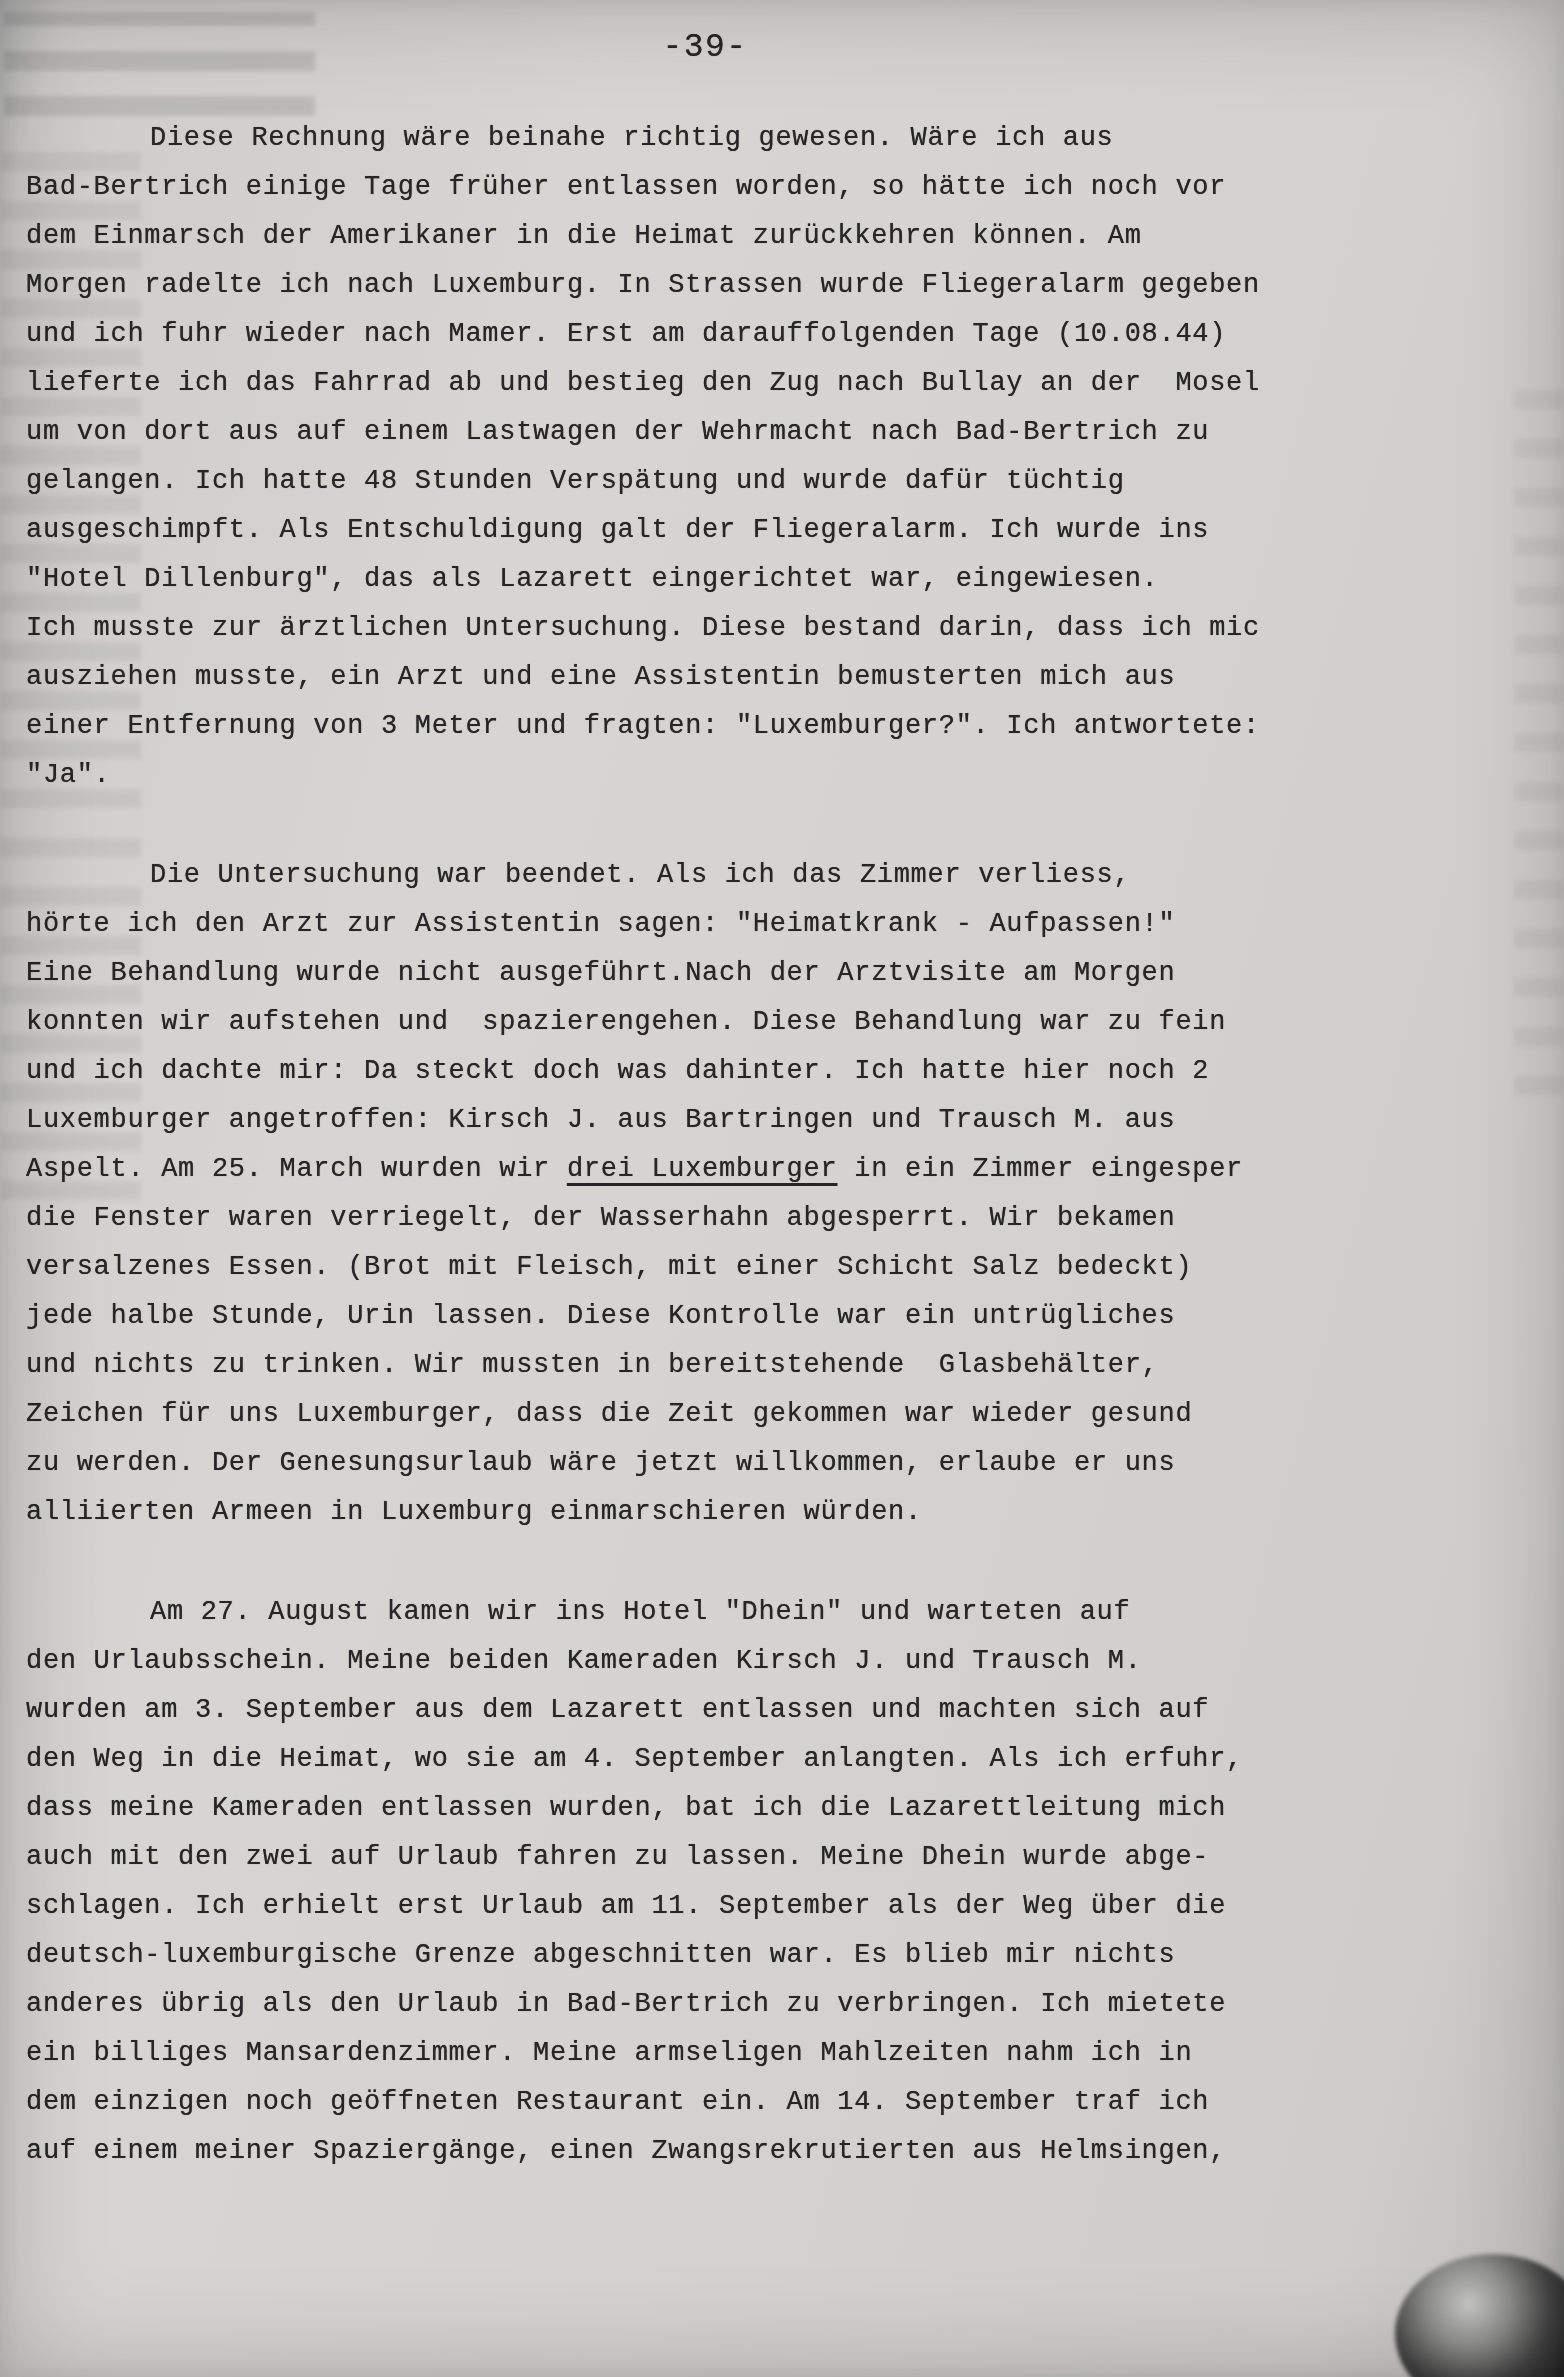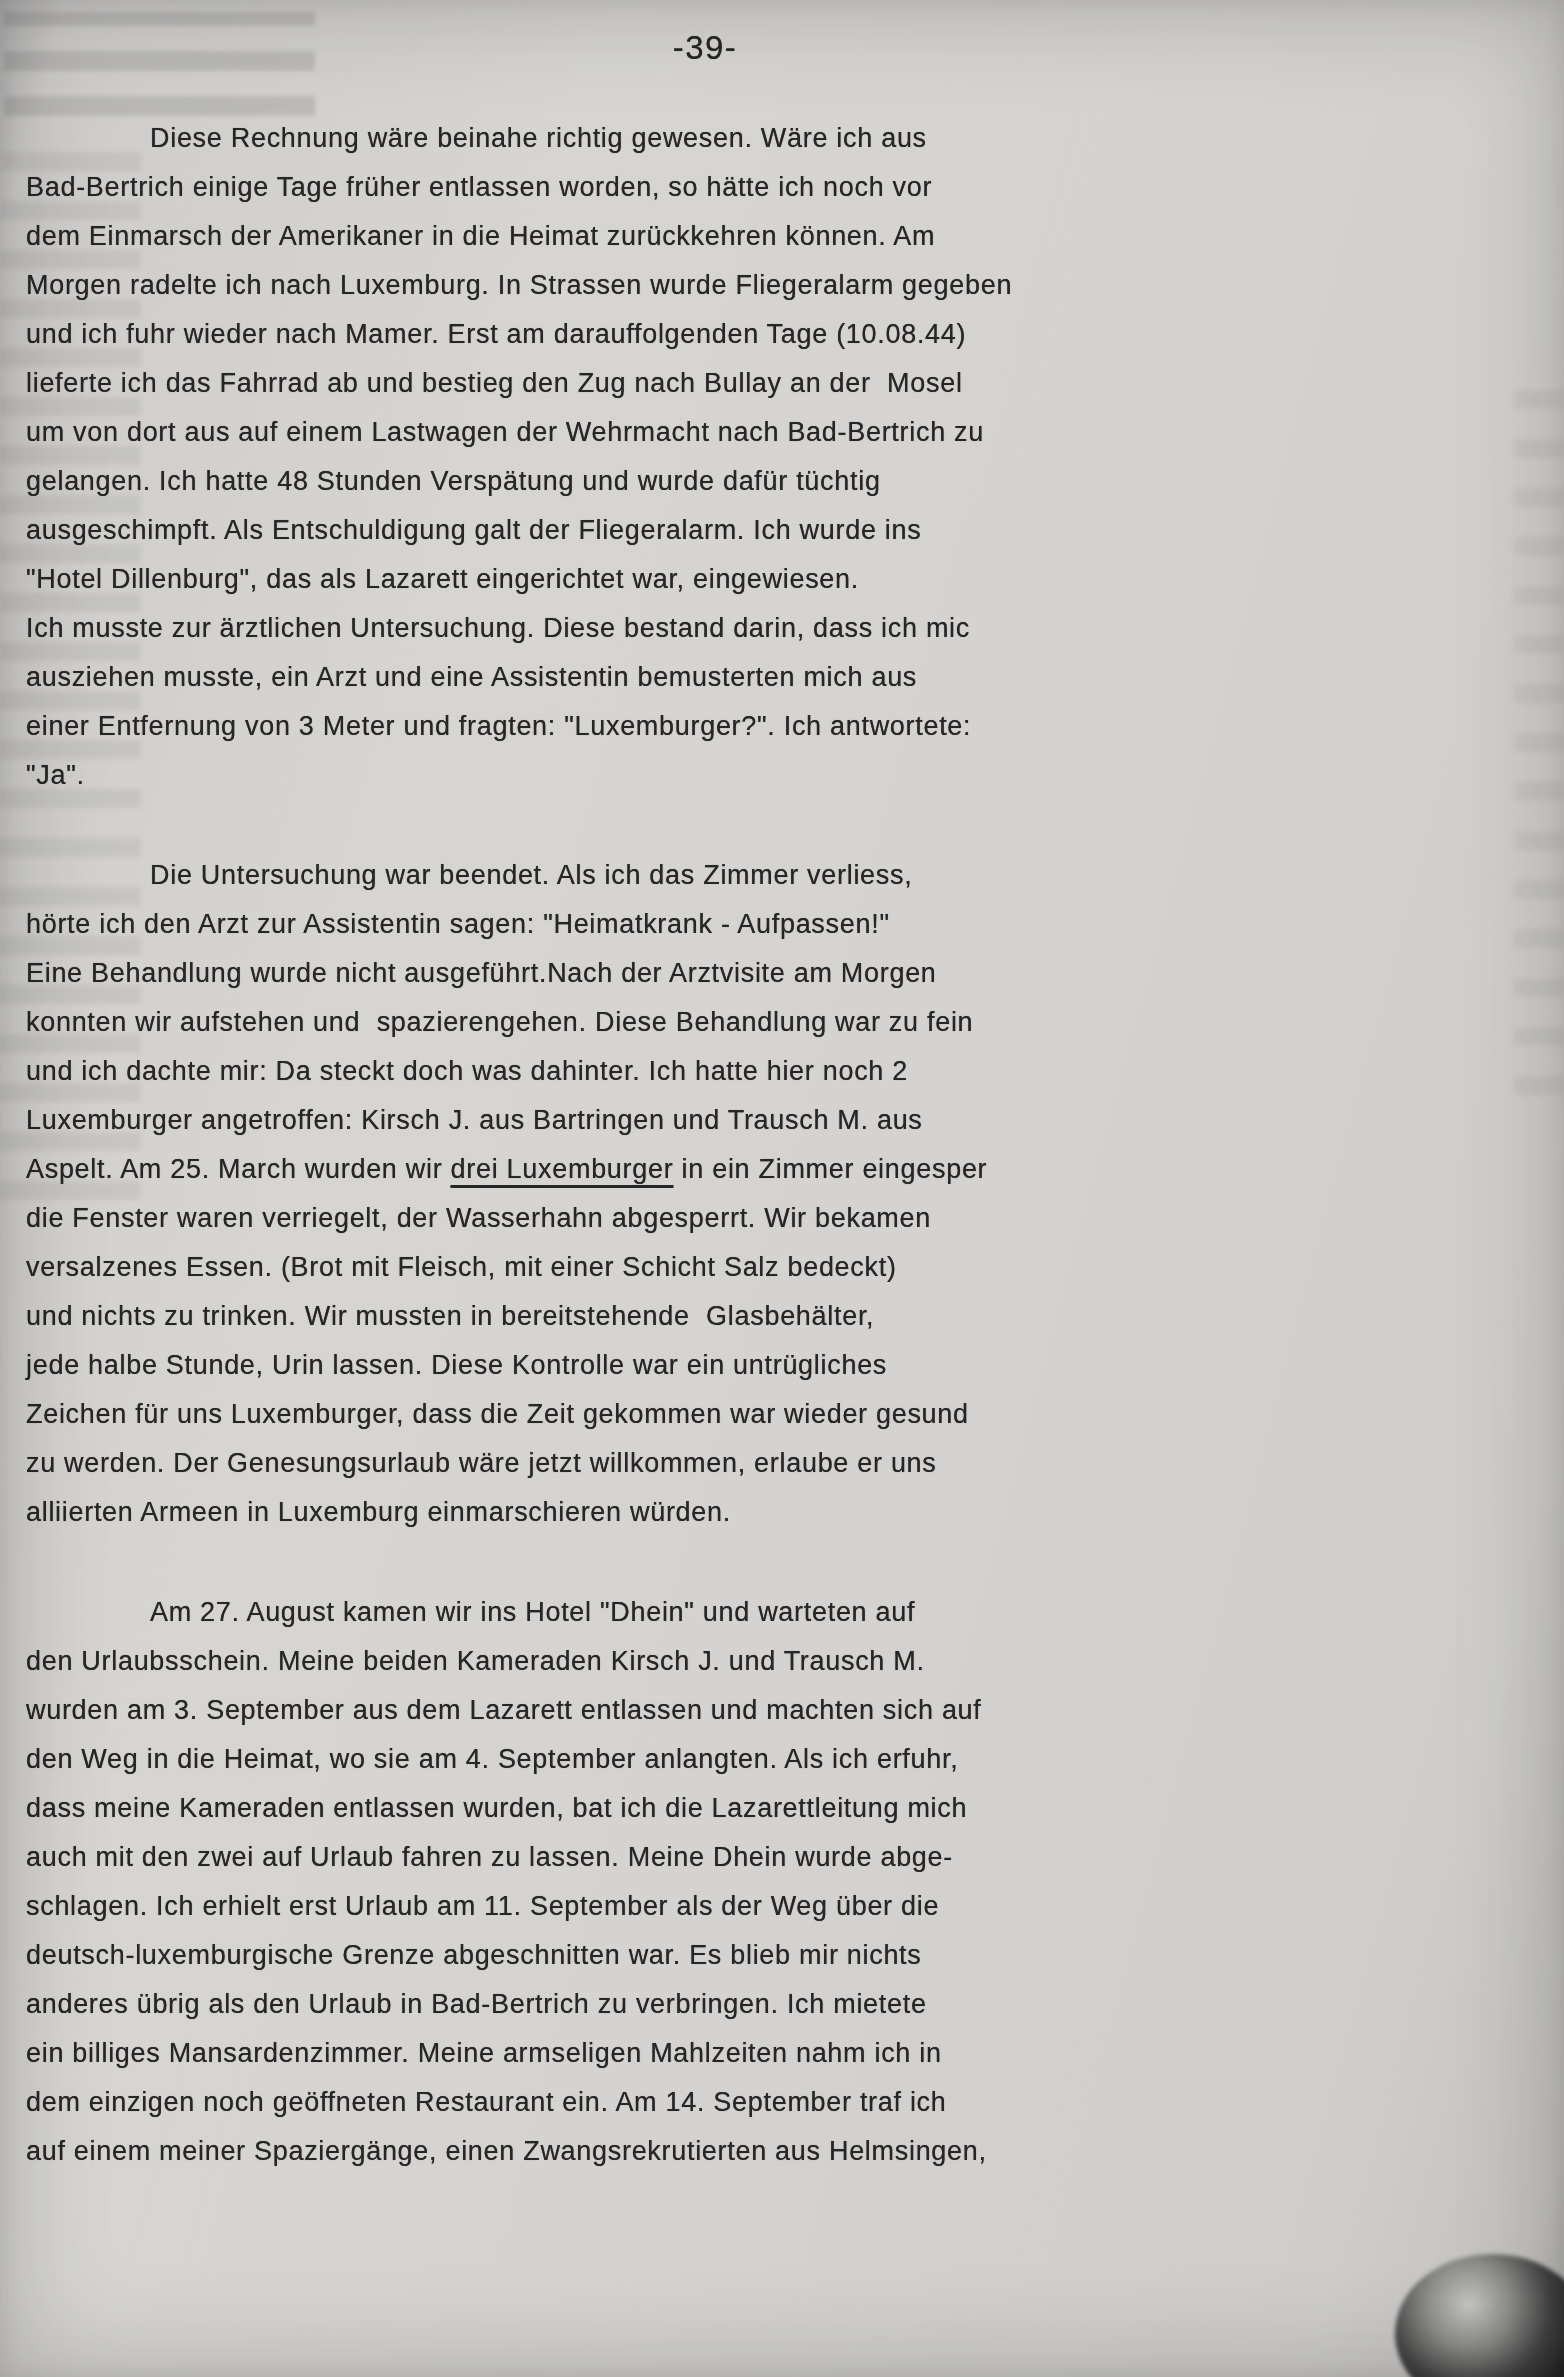--- a/index.html
+++ b/index.html
@@ -5,21 +5,21 @@
   html, body { margin: 0; padding: 0; background: #a8a8a8; }
 
   .page {
     position: relative;
     width: 1565px;
     height: 2377px;
     overflow: hidden;
     background: linear-gradient(105deg,
       #b9b9b9 0%, #cecdcb 3%, #d6d5d2 28%, #d4d3d1 55%,
       #cecdcb 88%, #c2c1bf 97%, #aeaeae 100%);
-    font-family: Liberation Sans, sans-serif;
+    font-family: Liberation Mono, monospace;
     color: #262626;
   }
 
   .page-number {
     position: absolute;
     top: 29px;
     left: 0;
     width: 1410px;
     text-align: center;
     font-size: 33px;
@@ -122,22 +122,22 @@
       <div class="paragraph">
         <div class="line indent"><span>Die Untersuchung war beendet. Als ich das Zimmer verliess,</span></div>
         <div class="line"><span>hörte ich den Arzt zur Assistentin sagen: "Heimatkrank - Aufpassen!"</span></div>
         <div class="line"><span>Eine Behandlung wurde nicht ausgeführt.Nach der Arztvisite am Morgen</span></div>
         <div class="line"><span>konnten wir aufstehen und  spazierengehen. Diese Behandlung war zu fein</span></div>
         <div class="line"><span>und ich dachte mir: Da steckt doch was dahinter. Ich hatte hier noch 2</span></div>
         <div class="line"><span>Luxemburger angetroffen: Kirsch J. aus Bartringen und Trausch M. aus</span></div>
         <div class="line"><span>Aspelt. Am 25. March wurden wir </span><span class="u">drei Luxemburger</span><span> in ein Zimmer eingesper</span></div>
         <div class="line"><span>die Fenster waren verriegelt, der Wasserhahn abgesperrt. Wir bekamen</span></div>
         <div class="line"><span>versalzenes Essen. (Brot mit Fleisch, mit einer Schicht Salz bedeckt)</span></div>
+        <div class="line"><span>jede halbe Stunde, Urin lassen. Diese Kontrolle war ein untrügliches</span></div>
         <div class="line"><span>und nichts zu trinken. Wir mussten in bereitstehende  Glasbehälter,</span></div>
-        <div class="line"><span>jede halbe Stunde, Urin lassen. Diese Kontrolle war ein untrügliches</span></div>
         <div class="line"><span>Zeichen für uns Luxemburger, dass die Zeit gekommen war wieder gesund</span></div>
         <div class="line"><span>zu werden. Der Genesungsurlaub wäre jetzt willkommen, erlaube er uns</span></div>
         <div class="line"><span>alliierten Armeen in Luxemburg einmarschieren würden.</span></div>
       </div>
       <div class="paragraph">
         <div class="line indent"><span>Am 27. August kamen wir ins Hotel "Dhein" und warteten auf</span></div>
         <div class="line"><span>den Urlaubsschein. Meine beiden Kameraden Kirsch J. und Trausch M.</span></div>
         <div class="line"><span>wurden am 3. September aus dem Lazarett entlassen und machten sich auf</span></div>
         <div class="line"><span>den Weg in die Heimat, wo sie am 4. September anlangten. Als ich erfuhr,</span></div>
         <div class="line"><span>dass meine Kameraden entlassen wurden, bat ich die Lazarettleitung mich</span></div>

